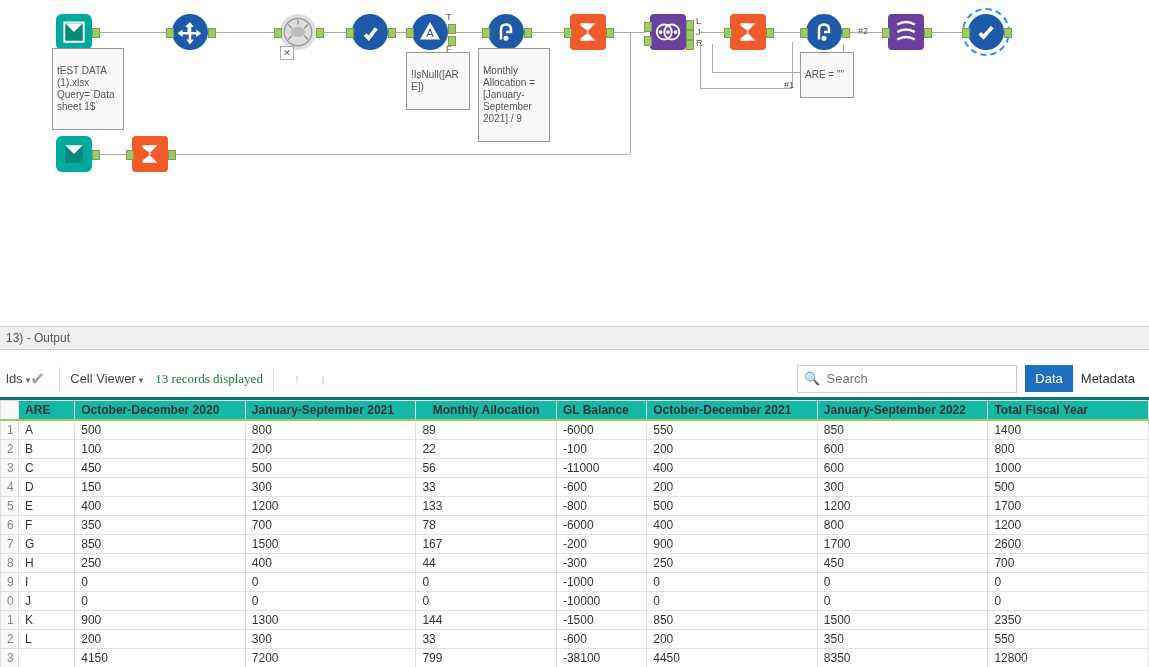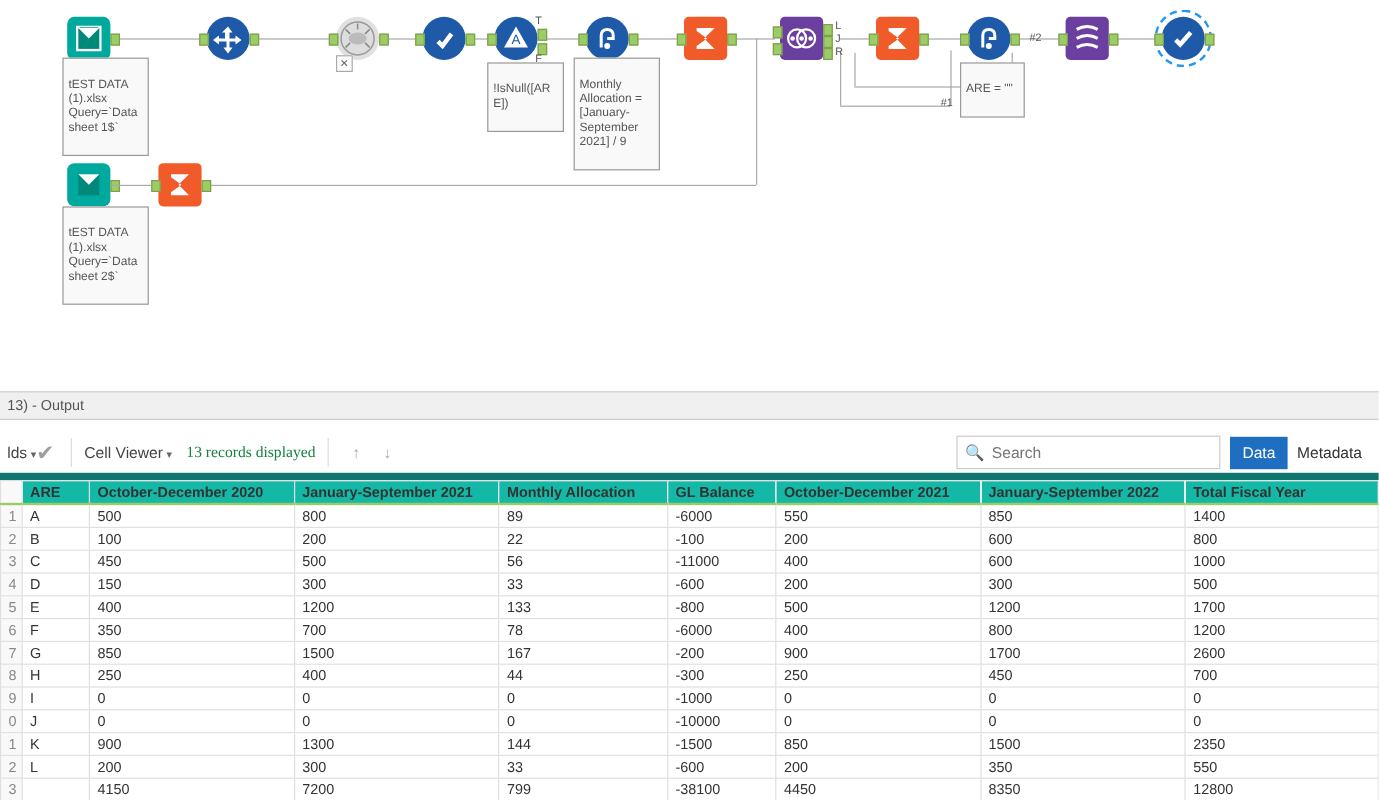--- a/index.html
+++ b/index.html
@@ -78,21 +78,21 @@
       color: #555;
       padding: 4px 6px;
     }
     .toolbar {
       position: absolute;
       top: 360px;
       left: 0;
       right: 0;
       height: 40px;
       background: #fff;
-      border-bottom: 6px solid #0f766e;
+      border-bottom: 3px solid #0f766e;
       display: flex;
       align-items: center;
       padding: 0 6px;
       font-size: 13px;
       color: #444;
     }
     .tb-sep {
       width: 1px;
       height: 24px;
       background: #ddd;
@@ -346,21 +346,20 @@
   <div class="port" style="left:962px; top:28px;"></div>
   <div class="port" style="left:1004px; top:28px;"></div>
 
   <div class="tool square" style="left:56px; top:136px; background:#00a99d;">
     <svg viewBox="0 0 24 24">
         <rect x="5" y="5" width="14" height="14" fill="#00897b"></rect>
         <path d="M5 5 L12 12 L19 5" fill="#fff"></path>
       </svg>
   </div>
   <div class="port" style="left:92px; top:150px;"></div>
-  <div class="anno" style="left:52px; top:172px;">tEST DATA (1).xlsx Query=`Data sheet 2$`</div>
 
   <div class="tool square" style="left:132px; top:136px; background:#f15a29; border-radius:4px;">
     <svg viewBox="0 0 24 24">
         <rect width="24" height="24" fill="#f15a29" rx="3"></rect>
         <path d="M6 5 H18 L11 12 L18 19 H6 V17 L13 12 L6 7 Z" fill="#fff"></path>
       </svg>
   </div>
   <div class="port" style="left:126px; top:150px;"></div>
   <div class="port" style="left:168px; top:150px;"></div>
   <div class="connector" style="left:92px;top:154px;width:34px;"></div>
@@ -389,21 +388,21 @@
 </div>
 
 <div class="table-wrap">
   <table>
     <thead>
         <tr id="thead-row">
           <th class="rownum" style="width: 18px;"></th>
           <th style="width: 56px;">ARE</th>
           <th style="width: 170px;">October-December 2020</th>
           <th style="width: 170px;">January-September 2021</th>
-          <th style="width: 140px;">Monthly Allocation</th>
+          <th style="width: 140px; text-align: center;">Monthly Allocation</th>
           <th style="width: 90px;">GL Balance</th>
           <th style="width: 170px;">October-December 2021</th>
           <th style="width: 170px;">January-September 2022</th>
           <th style="width: 160px;">Total Fiscal Year</th>
         </tr>
       </thead>
     <tbody id="tbody">
         <tr>
           <td class="rownum">1</td>
           <td>A</td>

